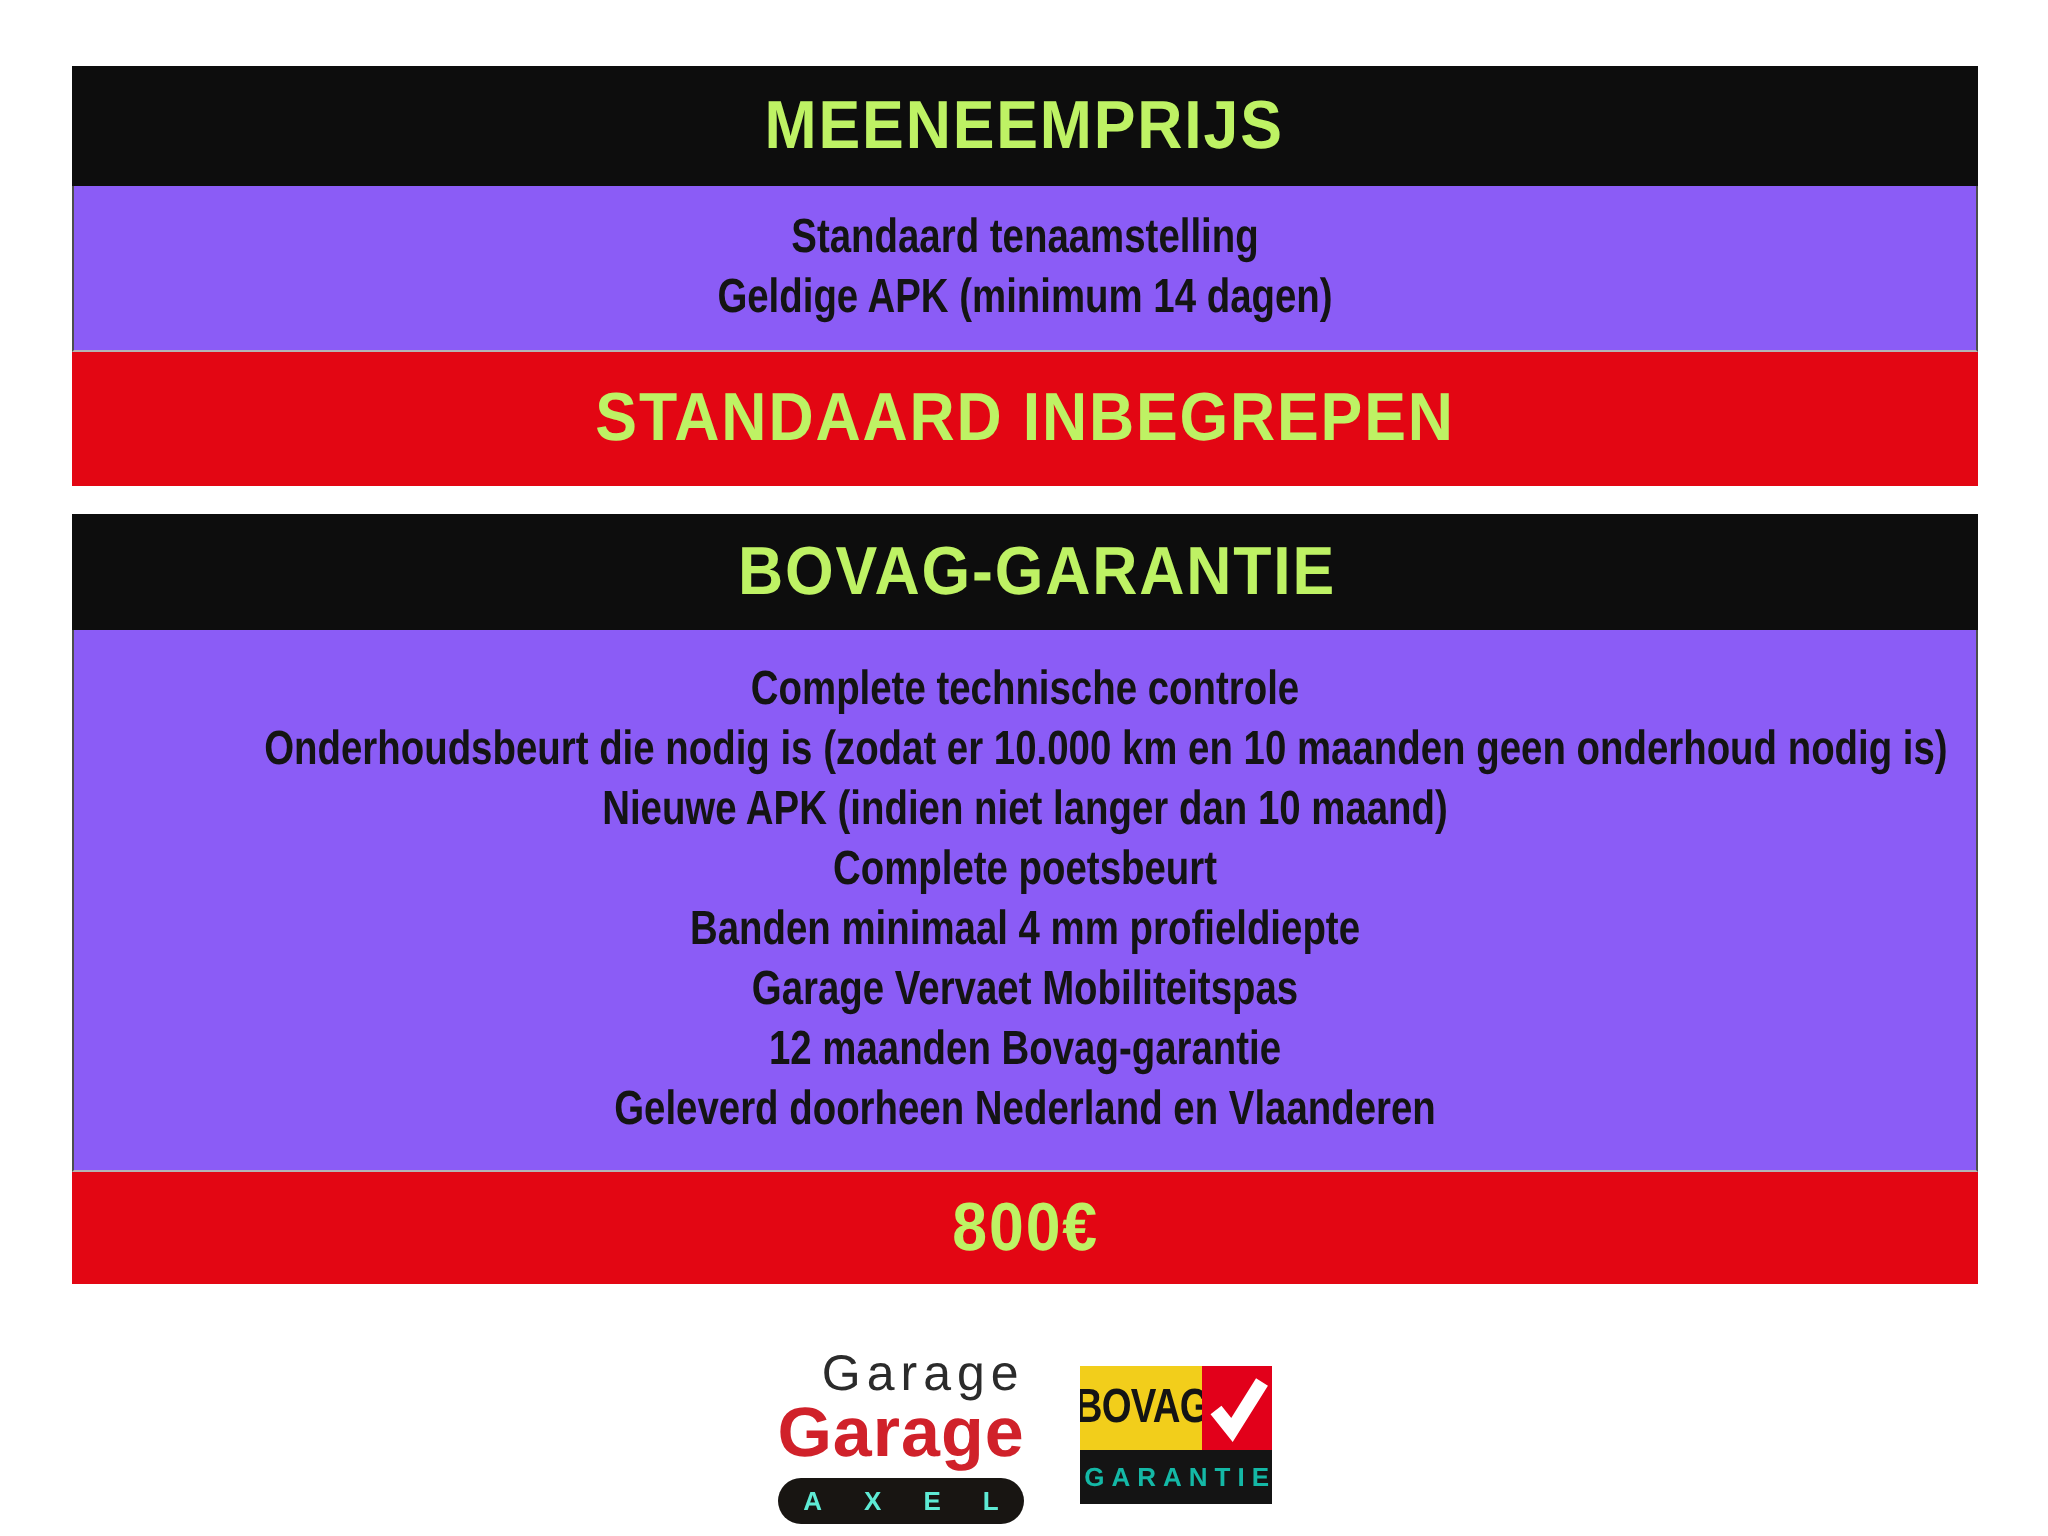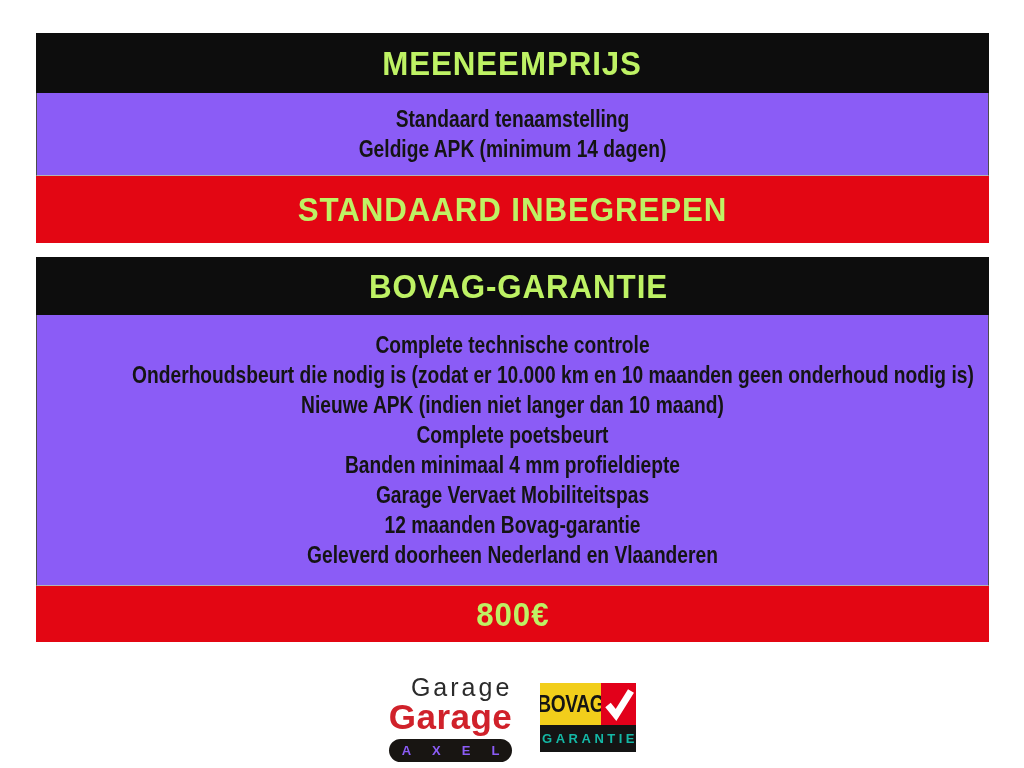--- a/index.html
+++ b/index.html
@@ -77,21 +77,21 @@
   .gv-vervaet {
     font-size: 35px;
     font-weight: bold;
     color: #d0212a;
     letter-spacing: 0.5px;
     margin-top: -5px;
   }
   .gv-axel {
     margin-top: 2px;
     background: #181512;
-    color: #8b5cf6;
+    color: #5eead4;
     border-radius: 12px;
     height: 23px;
     line-height: 23px;
     font-size: 13px;
     font-weight: bold;
     text-align: center;
   }
   .gv-axel span {
     letter-spacing: 21px;
     margin-right: -21px;

